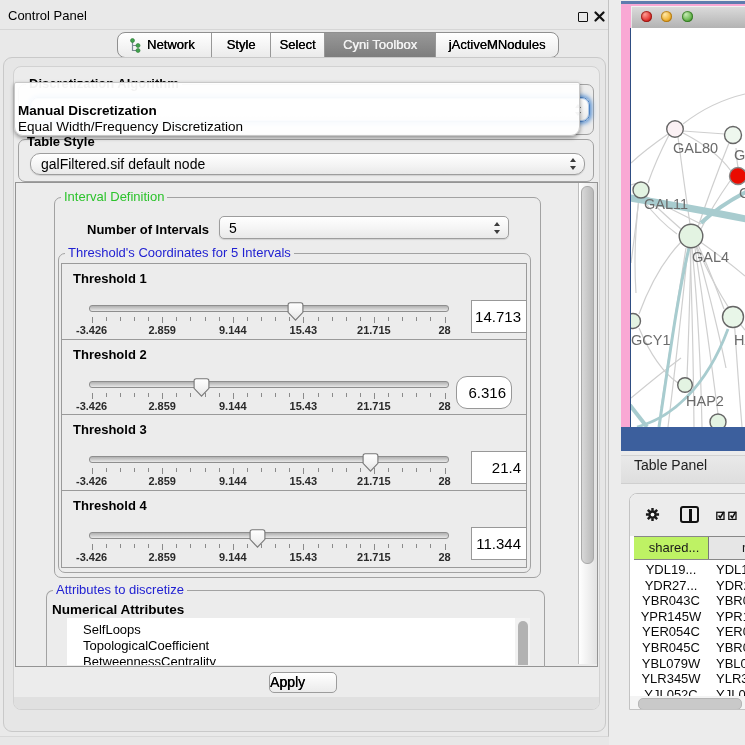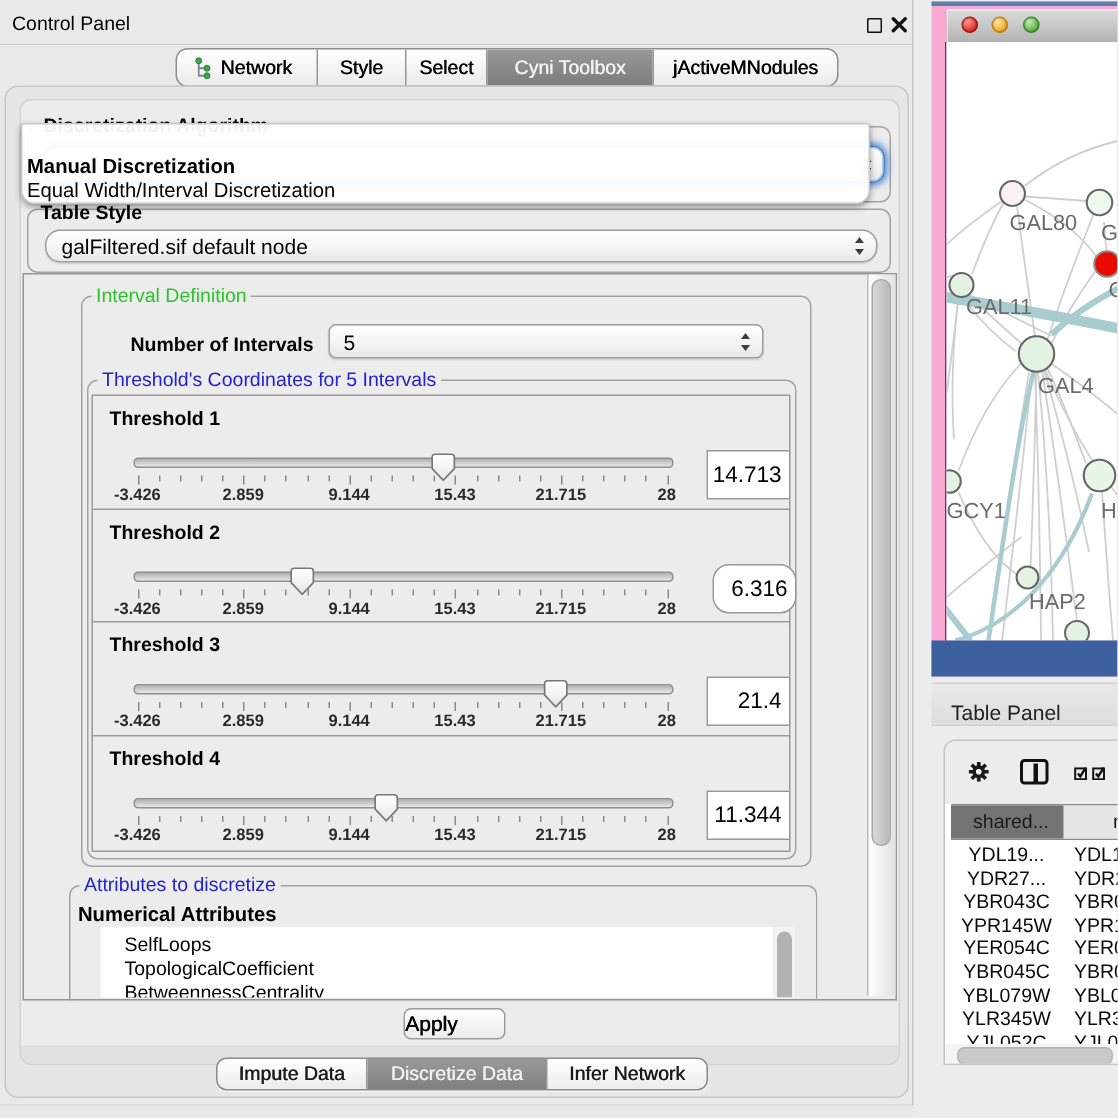--- a/index.html
+++ b/index.html
@@ -185,21 +185,21 @@
         <svg style="position:absolute;left:130.5px;top:38px;" width="17" height="19" viewBox="0 0 17 19">
           <path d="M3.2,0.8 H13.8 Q15.9,0.8 15.9,2.9 V10.4 L8.5,18.2 L1.1,10.4 V2.9 Q1.1,0.8 3.2,0.8 Z" fill="url(#tg1)" stroke="#777777" stroke-width="1.1"></path>
           <defs>
             <linearGradient id="tg1" x1="0" y1="0" x2="0" y2="1">
               <stop offset="0" stop-color="#ffffff"></stop>
               <stop offset="0.55" stop-color="#f2f2f2"></stop>
               <stop offset="1" stop-color="#e3e3e3"></stop>
             </linearGradient>
           </defs>
         </svg>
-        <div class="field" style="left:413px;top:36px;width:49px;height:31px;border-radius:11px;">6.316</div>
+        <div class="field" style="left:394px;top:36px;width:49px;height:31px;border-radius:11px;">6.316</div>
       </div>
       <div class="tpanel" style="left:61px;top:414px;width:464px;height:76px;">
         <div class="tlabel">Threshold 3</div>
         <div style="position:absolute;left:27px;top:41px;width:358px;height:5px;border:1px solid #8e8e8e;border-radius:3px;background:linear-gradient(180deg,#b0b0b0,#e8e8e8);"></div>
         <div class="tick" style="left:29.6px;top:53px;height:6px;"></div>
         <div class="tick" style="left:43.7px;top:53px;height:4px;"></div>
         <div class="tick" style="left:57.8px;top:53px;height:4px;"></div>
         <div class="tick" style="left:71.9px;top:53px;height:4px;"></div>
         <div class="tick" style="left:86.1px;top:53px;height:4px;"></div>
         <div class="tick" style="left:100.2px;top:53px;height:6px;"></div>
@@ -297,30 +297,25 @@
   <div class="abs" style="left:67px;top:618px;width:463px;height:47px;background:#ffffff;overflow:hidden;text-align:right;">
     <div style="position:absolute;left:16px;top:4px;font-size:13px;">SelfLoops</div>
     <div style="position:absolute;left:16px;top:20px;font-size:13px;">TopologicalCoefficient</div>
     <div style="position:absolute;left:16px;top:36px;font-size:13px;">BetweennessCentrality</div>
     <div style="position:absolute;right:0;top:0;width:15px;height:47px;background:#f2f2f2;"></div>
     <div style="position:absolute;right:2px;top:3px;width:10px;height:44px;background:#b2b2b2;border-radius:5px 5px 0 0;"></div>
   </div>
 
   <div class="abs" style="left:269px;top:672px;width:66px;height:19px;border:1px solid #9c9c9c;border-radius:5px;background:linear-gradient(180deg,#ffffff,#ebebeb);text-align:left;line-height:18px;font-size:14px;text-shadow:0.35px 0 0 currentColor;">Apply</div>
 
-  <div class="seg" style="left:144px;top:705px;width:326px;height:20px;">
-    <div style="width:99px;">Impute Data</div>
-    <div class="on" style="width:119px;">Discretize Data</div>
-    <div style="flex:1;">Infer Network</div>
-  </div>
 </div>
 
 <div class="abs" style="left:14px;top:82px;width:564px;height:52px;background:rgba(255,255,255,0.95);border:1px solid #c8c8c8;border-radius:2px 2px 9px 9px;box-shadow:0 2px 4px rgba(0,0,0,0.4);z-index:40;">
   <div style="position:absolute;left:3px;top:20px;font-size:13.5px;font-weight:bold;color:#000;">Manual Discretization</div>
-  <div style="position:absolute;left:3px;top:36px;font-size:13.5px;color:#000;">Equal Width/Interval Discretization</div>
+  <div style="position:absolute;left:3px;top:36px;font-size:13.5px;color:#000;">Equal Width/Frequency Discretization</div>
 </div>
 
 <div class="abs" style="left:609px;top:0;width:136px;height:745px;background:#ececec;"></div>
 
 <div class="abs" style="left:621px;top:1px;width:124px;height:450px;background:#f9a8d4;">
   <div style="position:absolute;left:0;top:0;width:124px;height:3px;background:#5e7cae;"></div>
 
   <div style="position:absolute;left:10px;top:5px;width:114px;height:22px;background:linear-gradient(180deg,#dcdcdc,#b3b3b3);border-bottom:1px solid #8a8a8a;box-shadow:inset 1px 1px 0 rgba(255,255,255,.6);">
     <div style="position:absolute;left:10px;top:5px;width:11px;height:11px;border-radius:50%;background:radial-gradient(circle at 35% 30%,#ff9d94,#e33430 60%,#b01e16);box-shadow:inset 0 0 1px 1px rgba(120,10,5,.7);"></div>
     <div style="position:absolute;left:30px;top:5px;width:11px;height:11px;border-radius:50%;background:radial-gradient(circle at 35% 30%,#ffe9a8,#efb231 60%,#c8851a);box-shadow:inset 0 0 1px 1px rgba(150,95,5,.7);"></div>
@@ -389,21 +384,21 @@
         <text x="103" y="317">HA</text>
         <text x="55" y="378">HAP2</text>
       </g>
     </svg>
   </div>
 
   <div style="position:absolute;left:0;top:426px;width:124px;height:24px;background:#3c5f9d;"></div>
 </div>
 
 <div class="abs" style="left:621px;top:455px;width:124px;height:27px;background:linear-gradient(180deg,#e9e9e9,#dedede);border-top:1px solid #d2d2d2;border-bottom:1px solid #cfcfcf;">
-  <div style="position:absolute;left:13px;top:11px;font-size:14px;color:#222;">Table Panel</div>
+  <div style="position:absolute;left:13px;top:1px;font-size:14px;color:#222;">Table Panel</div>
 </div>
 
 <div class="abs" style="left:629px;top:493px;width:116px;height:215px;background:#ffffff;border:1px solid #c3c3c3;border-radius:8px 0 0 0;overflow:hidden;">
   <div style="position:absolute;left:0;top:0;width:116px;height:42px;background:#ececec;"></div>
 
   <svg style="position:absolute;left:15px;top:13px;" width="15" height="15" viewBox="0 0 16 16">
     <g fill="#1a1a1a">
       <circle cx="8" cy="8" r="4.6"></circle>
       <g stroke="#1a1a1a" stroke-width="2.6">
         <path d="M8,1 V4 M8,12 V15 M1,8 H4 M12,8 H15 M3,3 L5.2,5.2 M10.8,10.8 L13,13 M13,3 L10.8,5.2 M5.2,10.8 L3,13"></path>
@@ -416,21 +411,21 @@
   <svg style="position:absolute;left:86px;top:17px;" width="22" height="9" viewBox="0 0 22 9">
     <g fill="none" stroke="#111" stroke-width="1.3">
       <rect x="0.8" y="1.3" width="7.2" height="7.2"></rect>
       <path d="M2.6,4.6 L4.2,6.6 L7.8,0.8" stroke-width="1.6"></path>
       <rect x="12.8" y="1.3" width="7.2" height="7.2"></rect>
       <path d="M14.6,4.6 L16.2,6.6 L19.8,0.8" stroke-width="1.6"></path>
     </g>
   </svg>
 
   <div style="position:absolute;left:4px;top:42px;width:112px;height:24px;border-top:1px solid #888888;border-bottom:1px solid #888888;box-sizing:border-box;">
-    <div style="position:absolute;left:0;top:0;width:74px;height:22px;background:#737373;text-align:center;line-height:22px;font-size:13px;color:#1a1a1a;padding-left:6px;box-sizing:border-box;">shared...</div>
+    <div style="position:absolute;left:0;top:0;width:74px;height:22px;background:#bef264;text-align:center;line-height:22px;font-size:13px;color:#1a1a1a;padding-left:6px;box-sizing:border-box;">shared...</div>
     <div style="position:absolute;left:74px;top:0;width:44px;height:22px;background:#e6e6e6;border-left:1.5px solid #787878;box-sizing:border-box;font-size:13px;color:#1a1a1a;">
         <span style="position:absolute;left:33px;top:3px;">name</span>
       </div>
   </div>
 
   <div id="trows" style="position:absolute;left:4px;top:68px;width:112px;height:134px;font-size:13px;color:#0a0a0a;">
       <div style="position:absolute;left:0;top:0.0px;width:74px;height:15.6px;line-height:15.6px;text-align:center;">YDL19...</div>
       <div style="position:absolute;left:82px;top:0.0px;width:34px;height:15.6px;line-height:15.6px;overflow:hidden;">YDL194W</div>
       <div style="position:absolute;left:0;top:15.6px;width:74px;height:15.6px;line-height:15.6px;text-align:center;">YDR27...</div>
       <div style="position:absolute;left:82px;top:15.6px;width:34px;height:15.6px;line-height:15.6px;overflow:hidden;">YDR277C</div>

